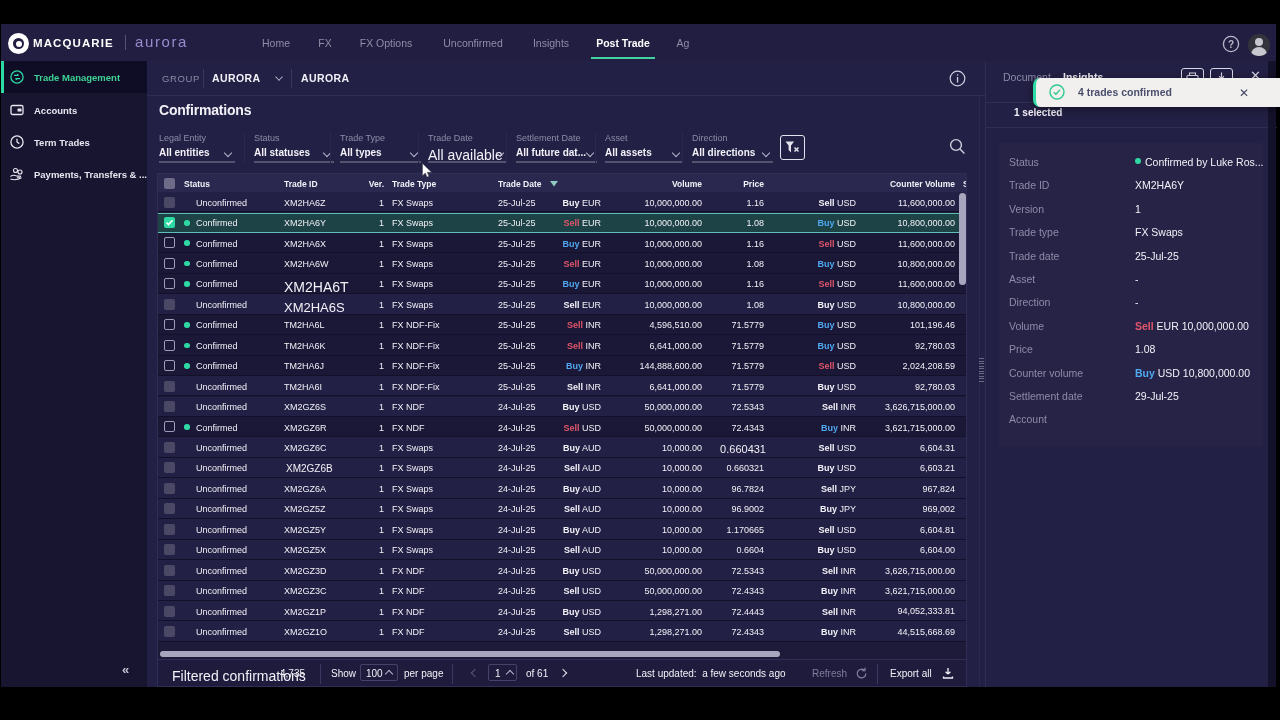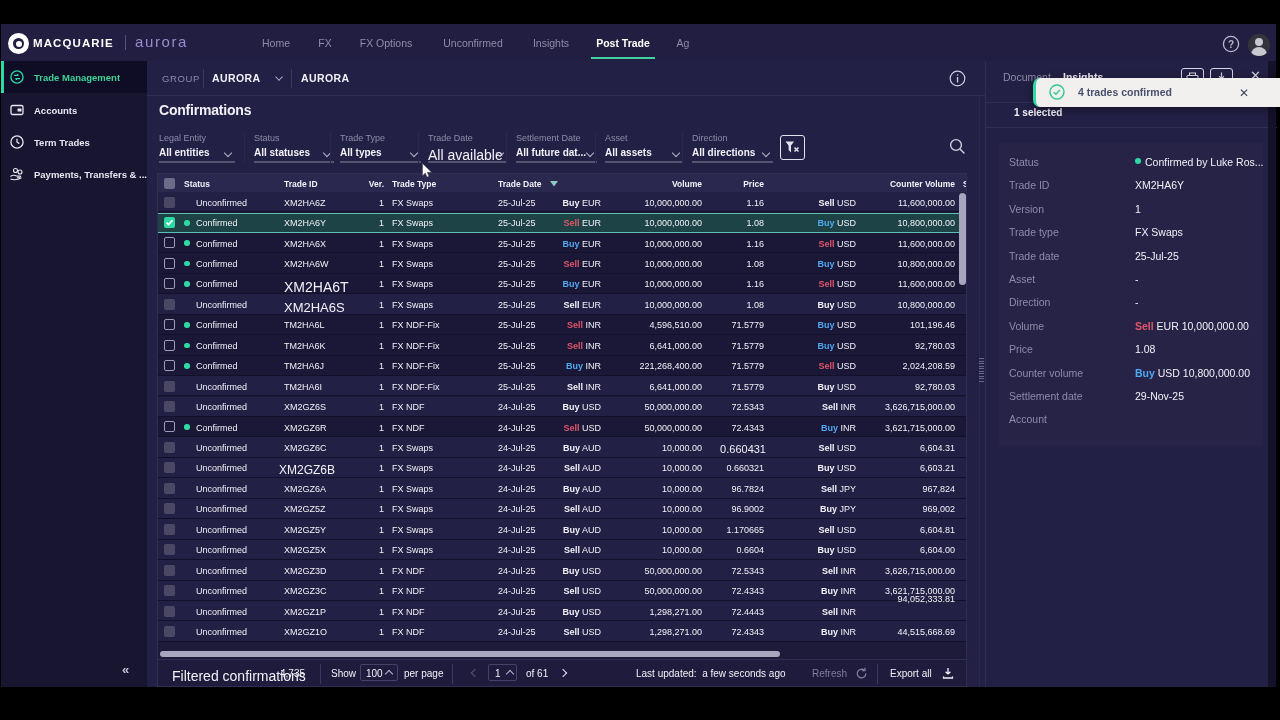--- a/index.html
+++ b/index.html
@@ -241,21 +241,21 @@
 <div class="abs" style="right:11px;top:166.8px;font-size:9px;white-space:nowrap;color:#f2f1f7">92,780.03</div>
 <div class="abs" style="left:0;top:181.6px;width:808px;height:20.45px;background:#1a1737;border-bottom:1px solid #13102a"></div>
 <div class="abs" style="left:6px;top:186.1px;width:11px;height:11px;border:1px solid #9f9cb8;border-radius:2px"></div>
 <div class="abs" style="left:26px;top:189.1px;width:5.5px;height:5.5px;border-radius:50%;background:#2ed9a3"></div>
 <div class="abs" style="left:38px;top:187.2px;font-size:9px;white-space:nowrap;color:#f2f1f7">Confirmed</div>
 <div class="abs" style="left:126px;top:187.2px;font-size:9px;white-space:nowrap;color:#f2f1f7">TM2HA6J</div>
 <div class="abs" style="right:582px;top:187.2px;font-size:9px;white-space:nowrap;color:#f2f1f7">1</div>
 <div class="abs" style="left:234px;top:187.2px;font-size:9px;white-space:nowrap;color:#f2f1f7">FX NDF-Fix</div>
 <div class="abs" style="left:340px;top:187.2px;font-size:9px;white-space:nowrap;color:#f2f1f7">25-Jul-25</div>
 <div class="abs" style="right:365px;top:187.2px;font-size:9px;white-space:nowrap;"><b style="color:#4fa8f0">Buy</b> <span style="color:#f2f1f7">INR</span></div>
-<div class="abs" style="right:264px;top:187.2px;font-size:9px;white-space:nowrap;color:#f2f1f7">221,268,400.00</div>
+<div class="abs" style="right:264px;top:187.2px;font-size:9px;white-space:nowrap;color:#f2f1f7">144,888,600.00</div>
 <div class="abs" style="right:202px;top:187.2px;font-size:9px;white-space:nowrap;color:#f2f1f7">71.5779</div>
 <div class="abs" style="right:110px;top:187.2px;font-size:9px;white-space:nowrap;"><b style="color:#e0566a">Sell</b> <span style="color:#f2f1f7">USD</span></div>
 <div class="abs" style="right:11px;top:187.2px;font-size:9px;white-space:nowrap;color:#f2f1f7">2,024,208.59</div>
 <div class="abs" style="left:0;top:202.0px;width:808px;height:20.45px;background:#232045;border-bottom:1px solid #13102a"></div>
 <div class="abs" style="left:6px;top:206.5px;width:11px;height:11px;background:#4b4866;border-radius:2px"></div>
 <div class="abs" style="left:38px;top:207.6px;font-size:9px;white-space:nowrap;color:#f2f1f7">Unconfirmed</div>
 <div class="abs" style="left:126px;top:207.6px;font-size:9px;white-space:nowrap;color:#f2f1f7">TM2HA6I</div>
 <div class="abs" style="right:582px;top:207.6px;font-size:9px;white-space:nowrap;color:#f2f1f7">1</div>
 <div class="abs" style="left:234px;top:207.6px;font-size:9px;white-space:nowrap;color:#f2f1f7">FX NDF-Fix</div>
 <div class="abs" style="left:340px;top:207.6px;font-size:9px;white-space:nowrap;color:#f2f1f7">25-Jul-25</div>
@@ -297,21 +297,21 @@
 <div class="abs" style="left:234px;top:269.0px;font-size:9px;white-space:nowrap;color:#f2f1f7">FX Swaps</div>
 <div class="abs" style="left:340px;top:269.0px;font-size:9px;white-space:nowrap;color:#f2f1f7">24-Jul-25</div>
 <div class="abs" style="right:365px;top:269.0px;font-size:9px;white-space:nowrap;"><b style="color:#f2f1f7">Buy</b> <span style="color:#f2f1f7">AUD</span></div>
 <div class="abs" style="right:264px;top:269.0px;font-size:9px;white-space:nowrap;color:#f2f1f7">10,000.00</div>
 <div class="abs" style="right:200px;top:269.0px;font-size:11px;white-space:nowrap;color:#f2f1f7">0.660431</div>
 <div class="abs" style="right:110px;top:269.0px;font-size:9px;white-space:nowrap;"><b style="color:#f2f1f7">Sell</b> <span style="color:#f2f1f7">USD</span></div>
 <div class="abs" style="right:11px;top:269.0px;font-size:9px;white-space:nowrap;color:#f2f1f7">6,604.31</div>
 <div class="abs" style="left:0;top:283.8px;width:808px;height:20.45px;background:#232045;border-bottom:1px solid #13102a"></div>
 <div class="abs" style="left:6px;top:288.3px;width:11px;height:11px;background:#4b4866;border-radius:2px"></div>
 <div class="abs" style="left:38px;top:289.4px;font-size:9px;white-space:nowrap;color:#f2f1f7">Unconfirmed</div>
-<div class="abs" style="left:121px;top:289.4px;font-size:12px;white-space:nowrap;color:#f2f1f7">XM2GZ6B</div>
+<div class="abs" style="left:128px;top:289.4px;font-size:10px;white-space:nowrap;color:#f2f1f7">XM2GZ6B</div>
 <div class="abs" style="right:582px;top:289.4px;font-size:9px;white-space:nowrap;color:#f2f1f7">1</div>
 <div class="abs" style="left:234px;top:289.4px;font-size:9px;white-space:nowrap;color:#f2f1f7">FX Swaps</div>
 <div class="abs" style="left:340px;top:289.4px;font-size:9px;white-space:nowrap;color:#f2f1f7">24-Jul-25</div>
 <div class="abs" style="right:365px;top:289.4px;font-size:9px;white-space:nowrap;"><b style="color:#f2f1f7">Sell</b> <span style="color:#f2f1f7">AUD</span></div>
 <div class="abs" style="right:264px;top:289.4px;font-size:9px;white-space:nowrap;color:#f2f1f7">10,000.00</div>
 <div class="abs" style="right:202px;top:289.4px;font-size:9px;white-space:nowrap;color:#f2f1f7">0.660321</div>
 <div class="abs" style="right:110px;top:289.4px;font-size:9px;white-space:nowrap;"><b style="color:#f2f1f7">Buy</b> <span style="color:#f2f1f7">USD</span></div>
 <div class="abs" style="right:11px;top:289.4px;font-size:9px;white-space:nowrap;color:#f2f1f7">6,603.21</div>
 <div class="abs" style="left:0;top:304.3px;width:808px;height:20.45px;background:#232045;border-bottom:1px solid #13102a"></div>
 <div class="abs" style="left:6px;top:308.8px;width:11px;height:11px;background:#4b4866;border-radius:2px"></div>
@@ -389,21 +389,21 @@
 <div class="abs" style="left:6px;top:431.5px;width:11px;height:11px;background:#4b4866;border-radius:2px"></div>
 <div class="abs" style="left:38px;top:432.6px;font-size:9px;white-space:nowrap;color:#f2f1f7">Unconfirmed</div>
 <div class="abs" style="left:126px;top:432.6px;font-size:9px;white-space:nowrap;color:#f2f1f7">XM2GZ1P</div>
 <div class="abs" style="right:582px;top:432.6px;font-size:9px;white-space:nowrap;color:#f2f1f7">1</div>
 <div class="abs" style="left:234px;top:432.6px;font-size:9px;white-space:nowrap;color:#f2f1f7">FX NDF</div>
 <div class="abs" style="left:340px;top:432.6px;font-size:9px;white-space:nowrap;color:#f2f1f7">24-Jul-25</div>
 <div class="abs" style="right:365px;top:432.6px;font-size:9px;white-space:nowrap;"><b style="color:#f2f1f7">Buy</b> <span style="color:#f2f1f7">USD</span></div>
 <div class="abs" style="right:264px;top:432.6px;font-size:9px;white-space:nowrap;color:#f2f1f7">1,298,271.00</div>
 <div class="abs" style="right:202px;top:432.6px;font-size:9px;white-space:nowrap;color:#f2f1f7">72.4443</div>
 <div class="abs" style="right:110px;top:432.6px;font-size:9px;white-space:nowrap;"><b style="color:#f2f1f7">Sell</b> <span style="color:#f2f1f7">INR</span></div>
-<div class="abs" style="right:11px;top:420px;font-size:9px;white-space:nowrap;color:#f2f1f7">94,052,333.81</div>
+<div class="abs" style="right:11px;top:432px;font-size:9px;white-space:nowrap;color:#f2f1f7">94,052,333.81</div>
 <div class="abs" style="left:0;top:447.4px;width:808px;height:20.45px;background:#232045;border-bottom:1px solid #13102a"></div>
 <div class="abs" style="left:6px;top:451.9px;width:11px;height:11px;background:#4b4866;border-radius:2px"></div>
 <div class="abs" style="left:38px;top:453.1px;font-size:9px;white-space:nowrap;color:#f2f1f7">Unconfirmed</div>
 <div class="abs" style="left:126px;top:453.1px;font-size:9px;white-space:nowrap;color:#f2f1f7">XM2GZ1O</div>
 <div class="abs" style="right:582px;top:453.1px;font-size:9px;white-space:nowrap;color:#f2f1f7">1</div>
 <div class="abs" style="left:234px;top:453.1px;font-size:9px;white-space:nowrap;color:#f2f1f7">FX NDF</div>
 <div class="abs" style="left:340px;top:453.1px;font-size:9px;white-space:nowrap;color:#f2f1f7">24-Jul-25</div>
 <div class="abs" style="right:365px;top:453.1px;font-size:9px;white-space:nowrap;"><b style="color:#f2f1f7">Sell</b> <span style="color:#f2f1f7">USD</span></div>
 <div class="abs" style="right:264px;top:453.1px;font-size:9px;white-space:nowrap;color:#f2f1f7">1,298,271.00</div>
 <div class="abs" style="right:202px;top:453.1px;font-size:9px;white-space:nowrap;color:#f2f1f7">72.4343</div>
@@ -474,21 +474,21 @@
 <div class="abs" style="left:136px;top:130px;font-size:10.5px;color:#f2f1f7;white-space:nowrap">-</div>
 <div class="abs" style="left:10px;top:153px;font-size:10.5px;color:#8e8ba8">Direction</div>
 <div class="abs" style="left:136px;top:153px;font-size:10.5px;color:#f2f1f7;white-space:nowrap">-</div>
 <div class="abs" style="left:10px;top:177px;font-size:10.5px;color:#8e8ba8">Volume</div>
 <div class="abs" style="left:136px;top:177px;font-size:10.5px;color:#f2f1f7;white-space:nowrap"><b style="color:#e0566a">Sell</b> EUR 10,000,000.00</div>
 <div class="abs" style="left:10px;top:200px;font-size:10.5px;color:#8e8ba8">Price</div>
 <div class="abs" style="left:136px;top:200px;font-size:10.5px;color:#f2f1f7;white-space:nowrap">1.08</div>
 <div class="abs" style="left:10px;top:224px;font-size:10.5px;color:#8e8ba8">Counter volume</div>
 <div class="abs" style="left:136px;top:224px;font-size:10.5px;color:#f2f1f7;white-space:nowrap"><b style="color:#4fa8f0">Buy</b> USD 10,800,000.00</div>
 <div class="abs" style="left:10px;top:247px;font-size:10.5px;color:#8e8ba8">Settlement date</div>
-<div class="abs" style="left:136px;top:247px;font-size:10.5px;color:#f2f1f7;white-space:nowrap">29-Nov-25</div>
+<div class="abs" style="left:136px;top:247px;font-size:10.5px;color:#f2f1f7;white-space:nowrap">29-Jul-25</div>
 <div class="abs" style="left:10px;top:270px;font-size:10.5px;color:#8e8ba8">Account</div>
 </div>
 </div>
 <div class="abs" style="left:979px;top:96px;width:1px;height:591px;background:#2c2950"></div>
 <div class="abs" style="left:1268px;top:61px;width:8px;height:626px;background:#14112a"></div>
 <div class="abs" style="left:979px;top:358.0px;width:5px;height:1px;background:#6b6886"></div>
 <div class="abs" style="left:979px;top:360.5px;width:5px;height:1px;background:#6b6886"></div>
 <div class="abs" style="left:979px;top:363.0px;width:5px;height:1px;background:#6b6886"></div>
 <div class="abs" style="left:979px;top:365.5px;width:5px;height:1px;background:#6b6886"></div>
 <div class="abs" style="left:979px;top:368.0px;width:5px;height:1px;background:#6b6886"></div>

